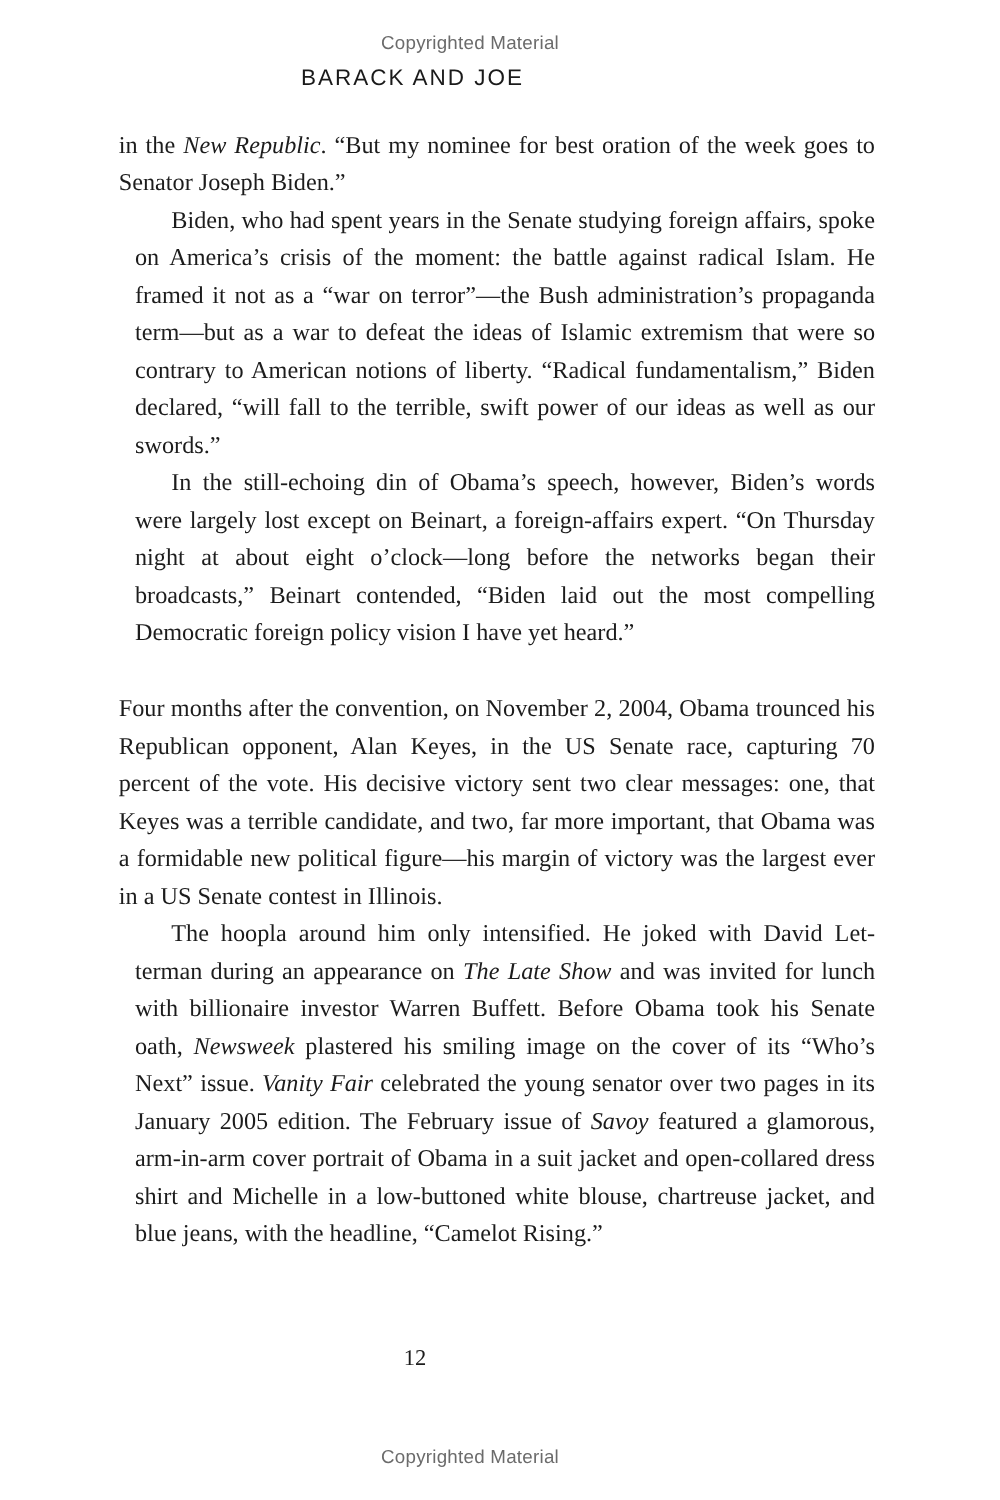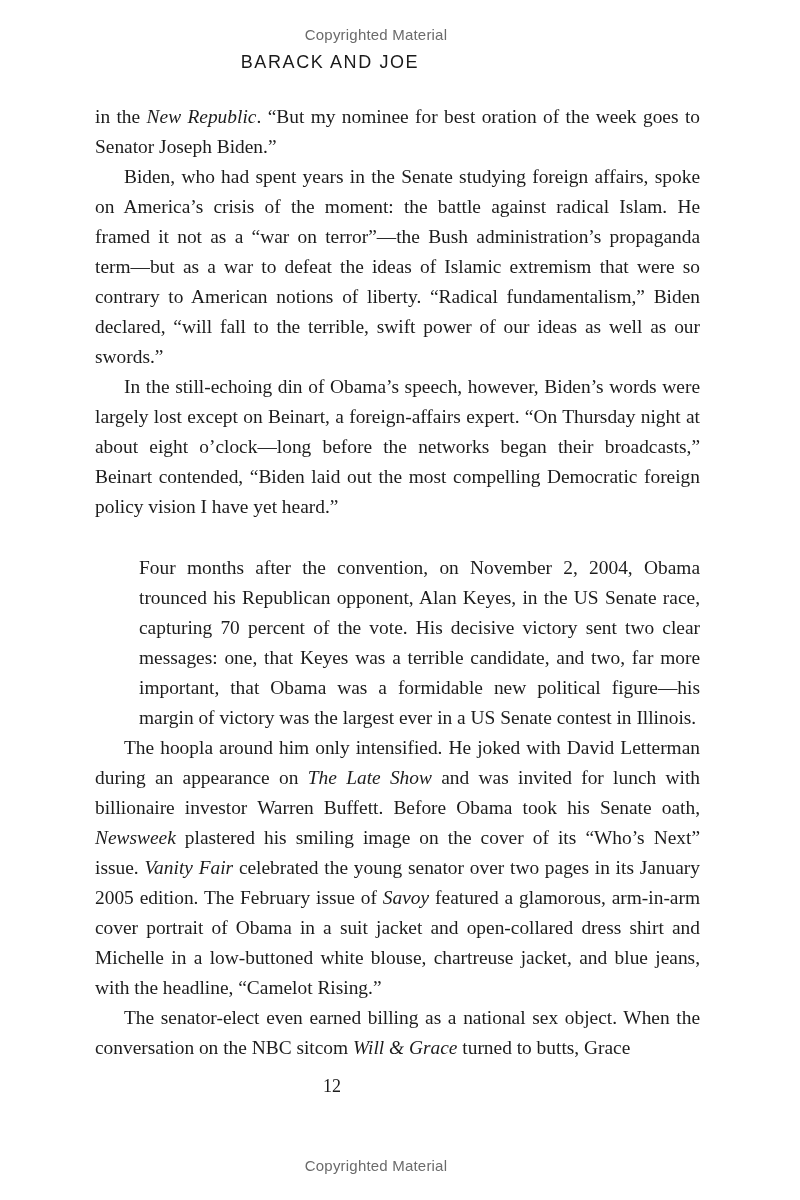--- a/index.html
+++ b/index.html
@@ -15,37 +15,36 @@
       position: absolute; top: 52px; left: 0; width: 660px; text-align: center;
       font-family: "Liberation Sans", sans-serif; font-size: 18px;
       color: #1a1a1a; letter-spacing: 1.6px;
     }
     .page-body {
       position: absolute; left: 95px; width: 605px; top: 102px;
       font-family: "Liberation Serif", serif; font-size: 19.4px;
       line-height: 30px; color: #1c1c1c;
     }
     .page-body p { margin: 0; text-align: justify; hyphens: manual; }
-    .page-body p.indent { text-indent: 29px; }
-    .page-body p.section-start { margin-top: 31px; margin-left: 44px; }
+    .page-body p.indent { text-indent: 29px; margin-left: 13px; }
+    .page-body p.section-start { margin-top: 31px; }
     .page-body em { font-style: italic; }
     .folio {
       position: absolute; top: 1076px; left: 0; width: 664px; text-align: center;
       font-family: "Liberation Serif", serif; font-size: 18px; color: #1c1c1c;
     }
   </style>
 </head>
 <body>
 
 <div class="watermark wm-top">Copyrighted Material</div>
 <div class="running-head">BARACK AND JOE</div>
 
 <div class="page-body" id="page-body">
     <p><span>in the </span><em>New Republic</em><span>. “But my nominee for best oration of the week goes to Senator Joseph Biden.”</span></p>
     <p class="indent"><span>Biden, who had spent years in the Senate studying foreign affairs, spoke on America’s crisis of the moment: the battle against radical Islam. He framed it not as a “war on terror”—the Bush administration’s propaganda term—but as a war to defeat the ideas of Islamic extrem­ism that were so contrary to American notions of liberty. “Radical fun­damentalism,” Biden declared, “will fall to the terrible, swift power of our ideas as well as our swords.”</span></p>
     <p class="indent"><span>In the still-echoing din of Obama’s speech, however, Biden’s words were largely lost except on Beinart, a foreign-affairs expert. “On Thurs­day night at about eight o’clock—long before the networks began their broadcasts,” Beinart contended, “Biden laid out the most compelling Democratic foreign policy vision I have yet heard.”</span></p>
     <p class="section-start"><span>Four months after the convention, on November 2, 2004, Obama trounced his Republican opponent, Alan Keyes, in the US Senate race, capturing 70 percent of the vote. His decisive victory sent two clear messages: one, that Keyes was a terrible candidate, and two, far more important, that Obama was a formidable new political figure—his margin of victory was the largest ever in a US Senate contest in Illinois.</span></p>
     <p class="indent"><span>The hoopla around him only intensified. He joked with David Let­terman during an appearance on </span><em>The Late Show</em><span> and was invited for lunch with billionaire investor Warren Buffett. Before Obama took his Senate oath, </span><em>Newsweek</em><span> plastered his smiling image on the cover of its “Who’s Next” issue. </span><em>Vanity Fair</em><span> celebrated the young senator over two pages in its January 2005 edition. The February issue of </span><em>Savoy</em><span> featured a glamorous, arm-in-arm cover portrait of Obama in a suit jacket and open-collared dress shirt and Michelle in a low-buttoned white blouse, chartreuse jacket, and blue jeans, with the headline, “Camelot Rising.”</span></p>
-    <p class="indent"><span>The senator-elect even earned billing as a national sex object. When the conversation on the NBC sitcom </span><em>Will &amp; Grace</em><span> turned to butts, Grace</span></p>
   </div>
 
 <div class="folio">12</div>
 <div class="watermark wm-bottom">Copyrighted Material</div>
 
 </body></html>

